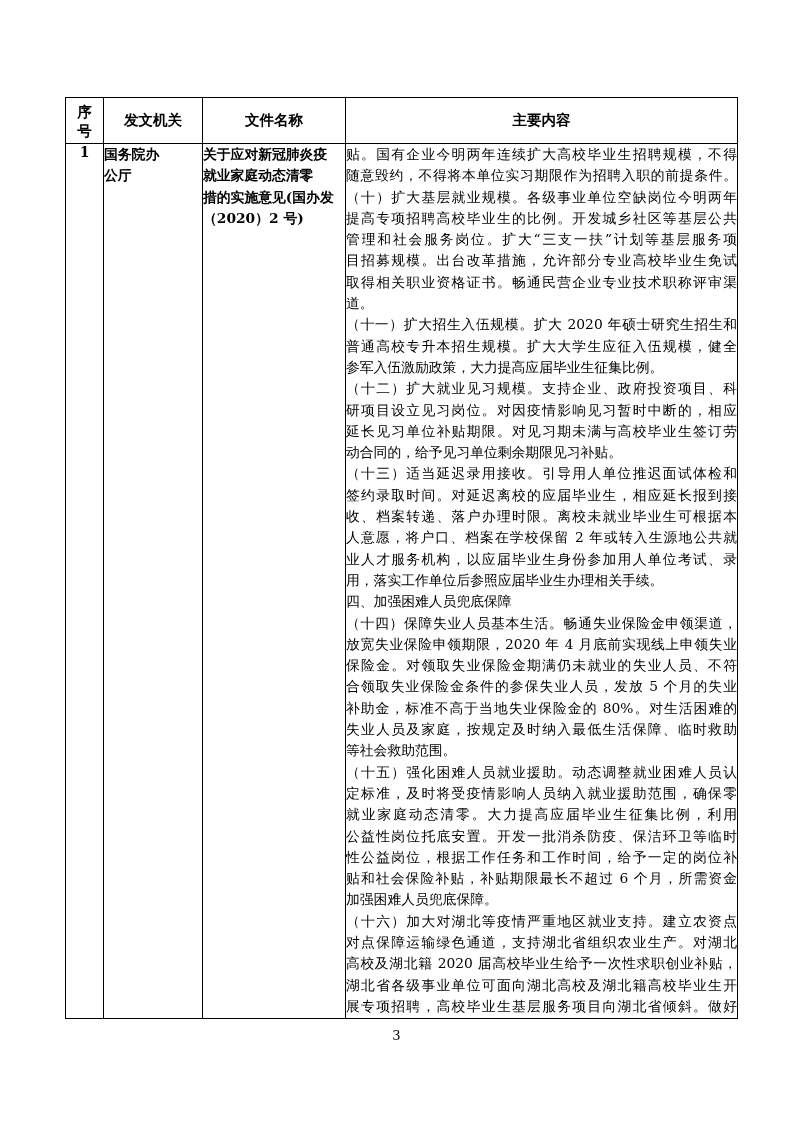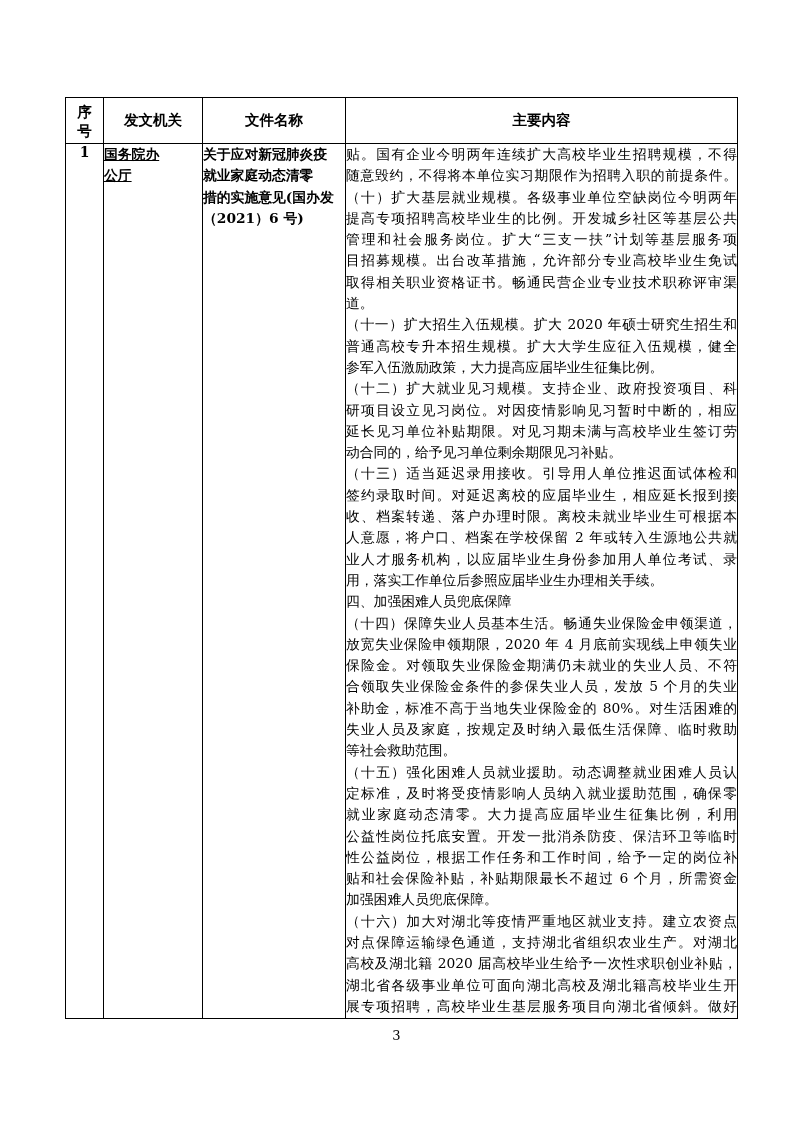--- a/index.html
+++ b/index.html
@@ -14,21 +14,21 @@
   .doc-table th,.doc-table td{border:1.5px solid #000;padding:0;box-sizing:border-box;}
   .doc-table thead th{
     height:46px;text-align:center;vertical-align:middle;
     font-weight:bold;font-size:14.5px;
     font-family:"DejaVu Serif","Liberation Serif",serif;
   }
   .vwrap{display:inline-block;width:15px;word-break:break-all;line-height:19px;}
   .doc-table tbody td{vertical-align:top;height:875px;}
   .cell-index{text-align:center;font-weight:bold;font-size:14px;padding-top:371px;}
   .cell-agency{font-weight:bold;font-size:13.8px;line-height:21.3px;padding-top:361px;padding-left:16px;}
-  .agency-line{white-space:nowrap;text-decoration:underline;}
+  .agency-line{white-space:nowrap;}
   .cell-title{text-align:left;font-weight:bold;font-size:13.8px;line-height:21.3px;padding-top:339px;}
   .title-line{white-space:nowrap;}
   .cell-content{font-weight:normal;font-size:13.8px;line-height:21.3px;padding:2px 6px 0 6px;}
   .content-line{min-height:21.3px;}
   .content-line.full{text-align:justify;text-align-last:justify;}
   .page-number{
     position:absolute;left:0;right:0;top:1028px;text-align:center;
     font-size:13px;font-family:"DejaVu Serif","Liberation Serif",serif;
   }
 </style>
@@ -61,21 +61,21 @@
           <div id="agency-lines">
               <div class="agency-line">国务院办</div>
               <div class="agency-line">公厅</div>
             </div>
         </td>
         <td class="cell-title">
           <div id="title-lines">
               <div class="title-line">关于应对新冠肺炎疫</div>
               <div class="title-line">就业家庭动态清零</div>
               <div class="title-line">措的实施意见(国办发</div>
-              <div class="title-line">（2021）6 号)</div>
+              <div class="title-line">（2020）2 号)</div>
             </div>
         </td>
         <td class="cell-content">
           <div id="content-lines">
               <div class="content-line full">贴。国有企业今明两年连续扩大高校毕业生招聘规模，不得</div>
               <div class="content-line full">随意毁约，不得将本单位实习期限作为招聘入职的前提条件。</div>
               <div class="content-line full">（十）扩大基层就业规模。各级事业单位空缺岗位今明两年</div>
               <div class="content-line full">提高专项招聘高校毕业生的比例。开发城乡社区等基层公共</div>
               <div class="content-line full">管理和社会服务岗位。扩大“三支一扶”计划等基层服务项</div>
               <div class="content-line full">目招募规模。出台改革措施，允许部分专业高校毕业生免试</div>

